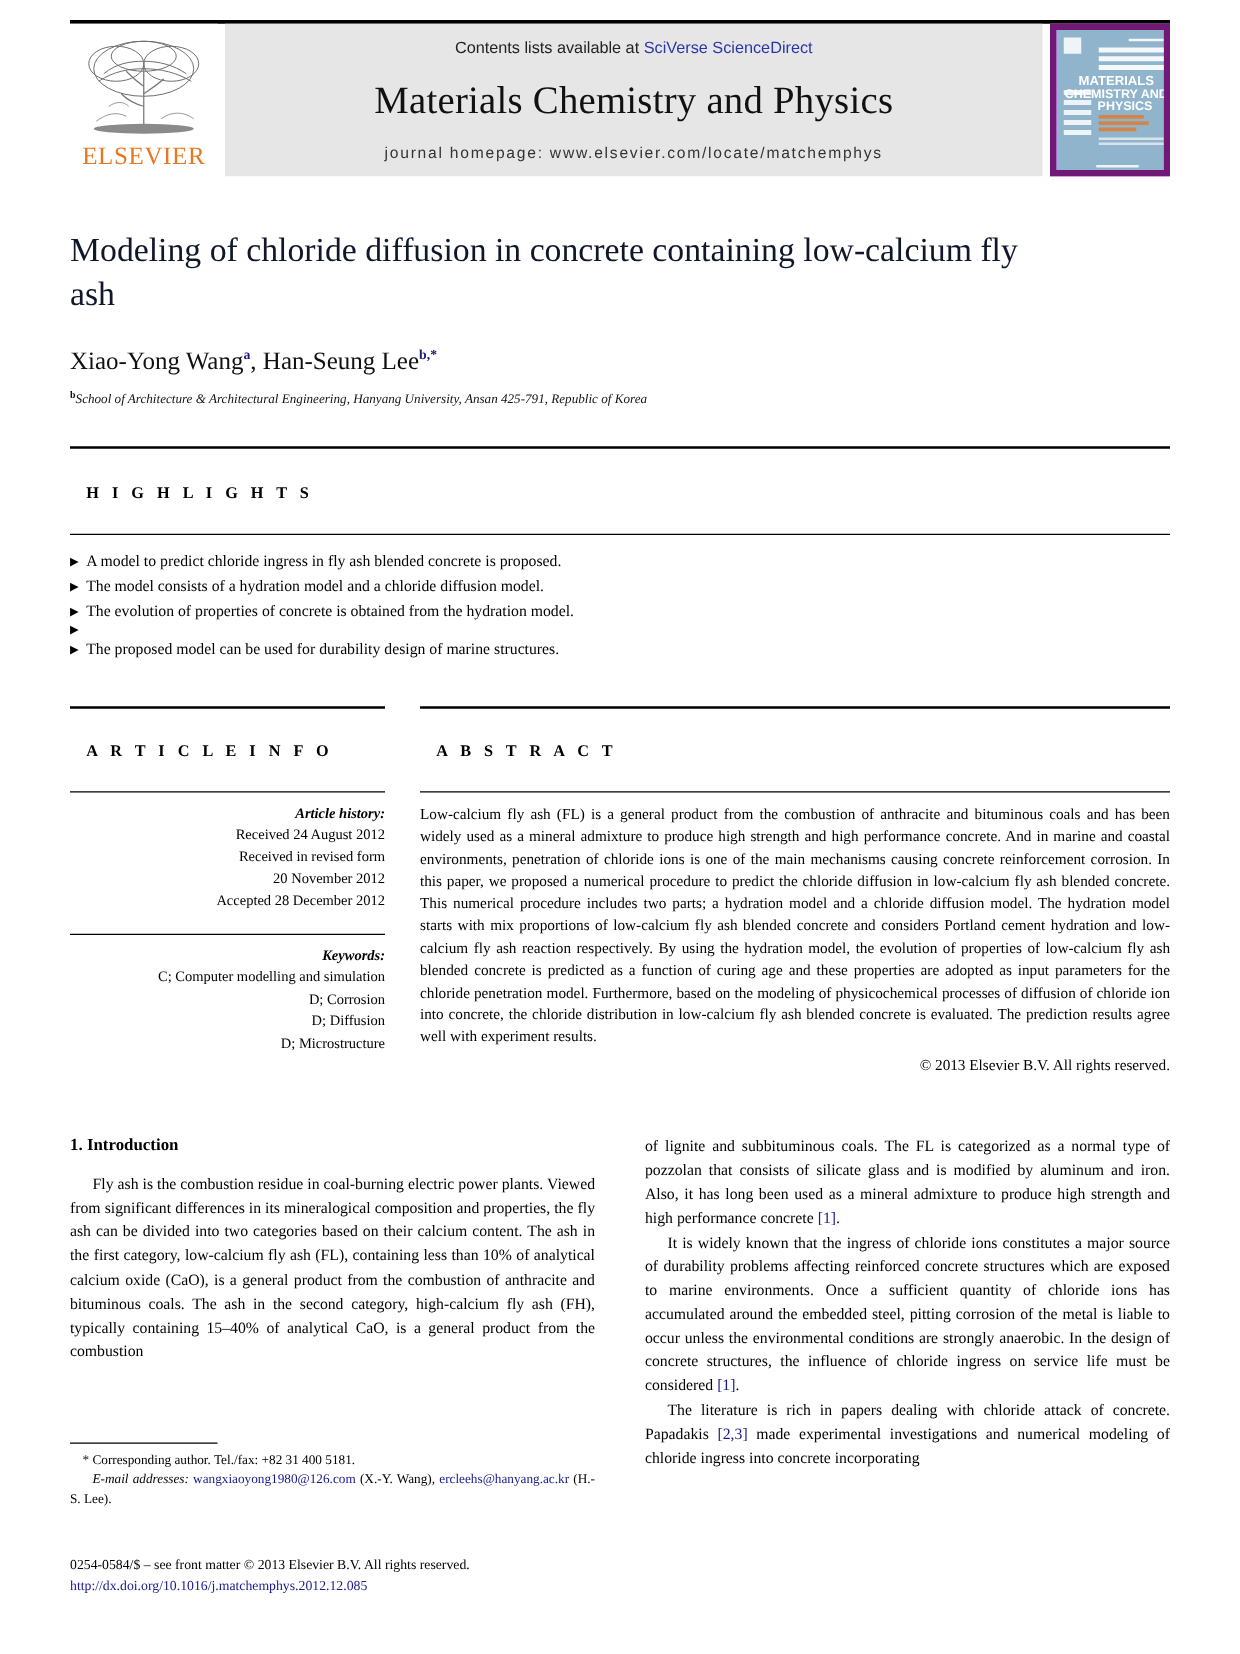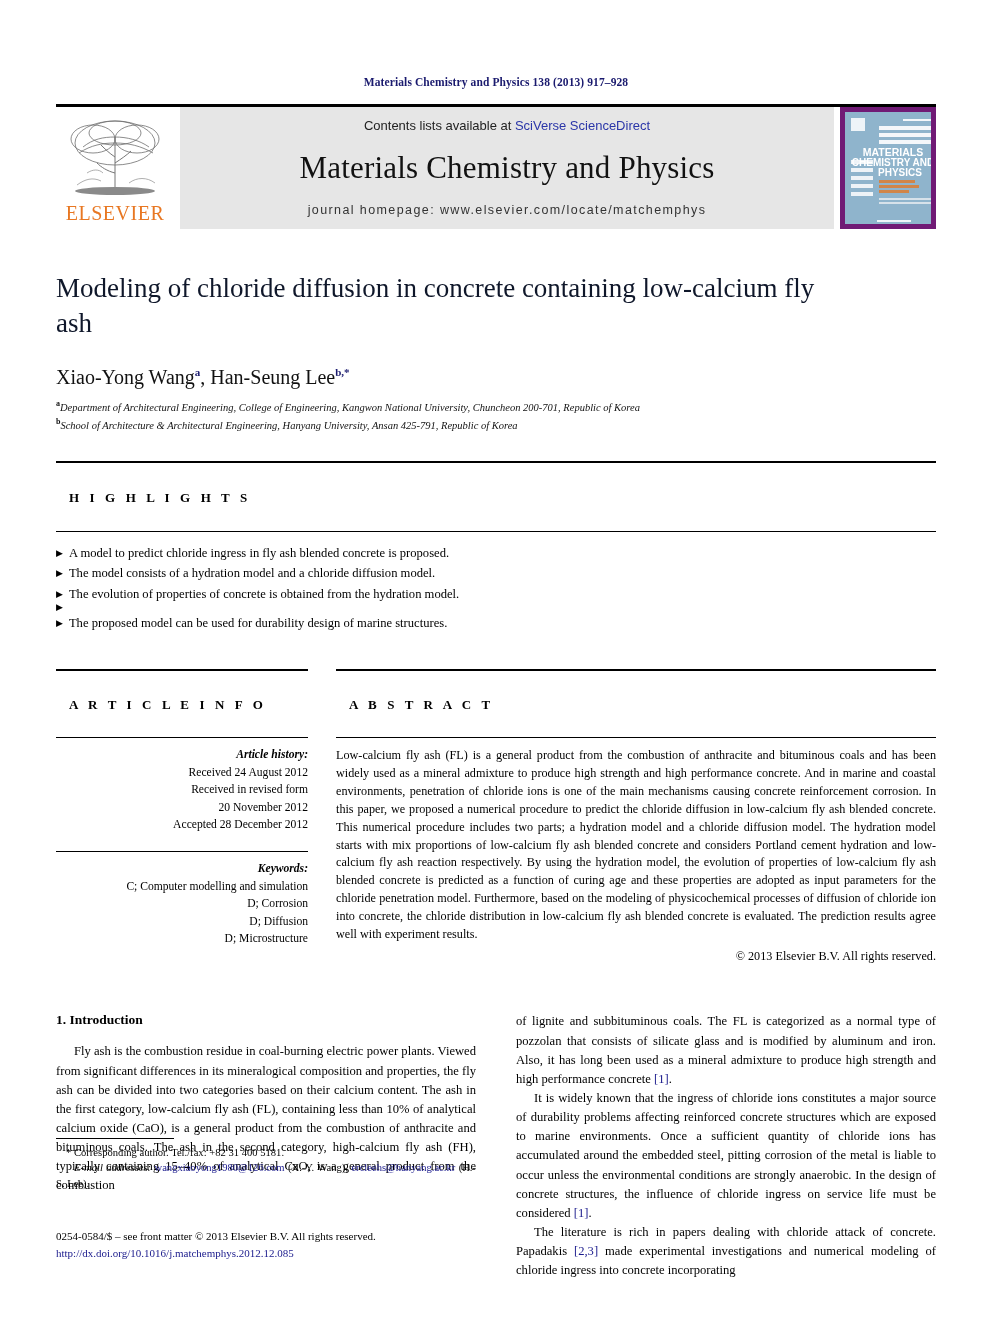--- a/index.html
+++ b/index.html
@@ -252,21 +252,20 @@
     font-family: "Liberation Serif", serif;
     font-size: 11px;
     line-height: 1.5;
   }
 </style>
 </head>
 <body>
 
 <div class="page">
 
-  <div class="runhead">Materials Chemistry and Physics 138 (2013) 917–928</div>
 
   <div class="masthead">
 
     <div class="elsevier-logo">
       <div class="tree-wrap">
         <svg viewBox="0 0 104 92" width="104" height="92" aria-hidden="true">
           <g fill="none" stroke="#6f6f6f" stroke-width="0.8">
             <ellipse cx="52" cy="30" rx="40" ry="22"></ellipse>
             <ellipse cx="30" cy="26" rx="22" ry="14"></ellipse>
             <ellipse cx="74" cy="26" rx="22" ry="14"></ellipse>
@@ -339,21 +338,20 @@
   </div>
 
   <div class="title-block">
     <h1 class="paper-title">Modeling of chloride diffusion in concrete containing low-calcium fly ash</h1>
 
     <div class="authors">
       <span>Xiao-Yong Wang</span><sup>a</sup>, <span>Han-Seung Lee</span><sup>b,*</sup>
     </div>
 
     <div class="affil">
-      <div><sup>a</sup><span>Department of Architectural Engineering, College of Engineering, Kangwon National University, Chuncheon 200-701, Republic of Korea</span></div>
       <div><sup>b</sup><span>School of Architecture &amp; Architectural Engineering, Hanyang University, Ansan 425-791, Republic of Korea</span></div>
     </div>
   </div>
 
   <div class="hl-wrap">
     <div class="rule-thick"></div>
     <div class="hl-head-gap"></div>
     <div class="sect-head">H I G H L I G H T S</div>
     <div style="height:12px"></div>
     <div class="rule-thin"></div>

